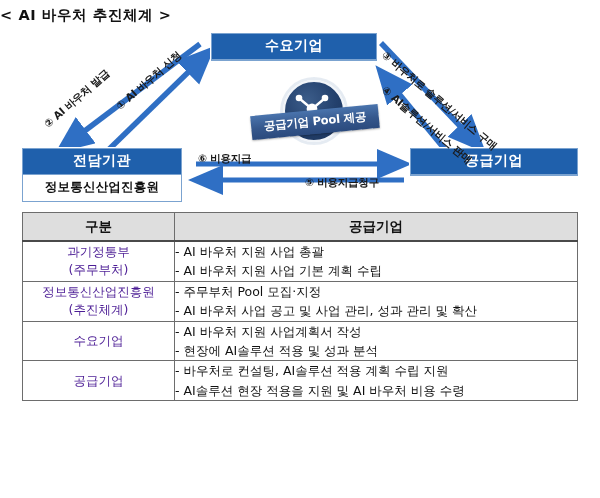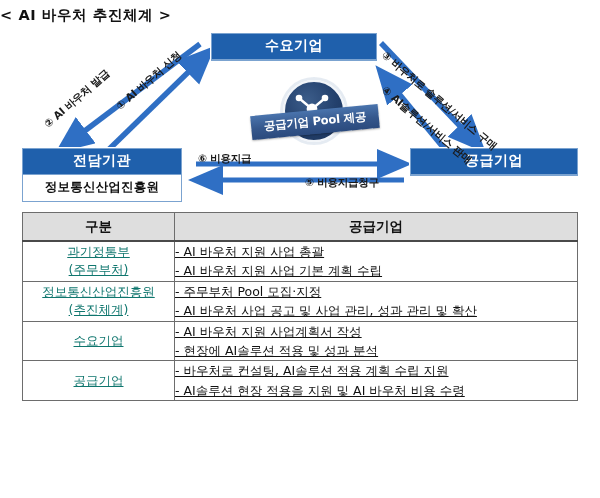--- a/index.html
+++ b/index.html
@@ -161,30 +161,29 @@
     border-bottom: 2px solid #4a4a4a;
     color: #111111;
   }
   .col-category { width: 152px; }
   .cell-category {
     text-align: center;
     vertical-align: middle;
     font-size: 12.5px;
     line-height: 1.45;
     padding: 6px 2px;
-    color: #0f766e;
-    text-decoration: underline;
+    color: #4c1d95;
   }
   .cell-role {
     vertical-align: middle;
     padding: 7px 6px 7px 14px;
     line-height: 1.55;
     color: #111111;
   }
-  .role-line { display: block; white-space: nowrap; text-decoration: underline; }
+  .role-line { display: block; white-space: nowrap; }
   .cat-line { display: block; }
 </style>
 </head>
 <body>
 
 <div id="diagram-title">&lt; AI 바우처 추진체계 &gt;</div>
 
 <div id="diagram">
 
   <svg id="diagram-svg" width="600" height="210">

